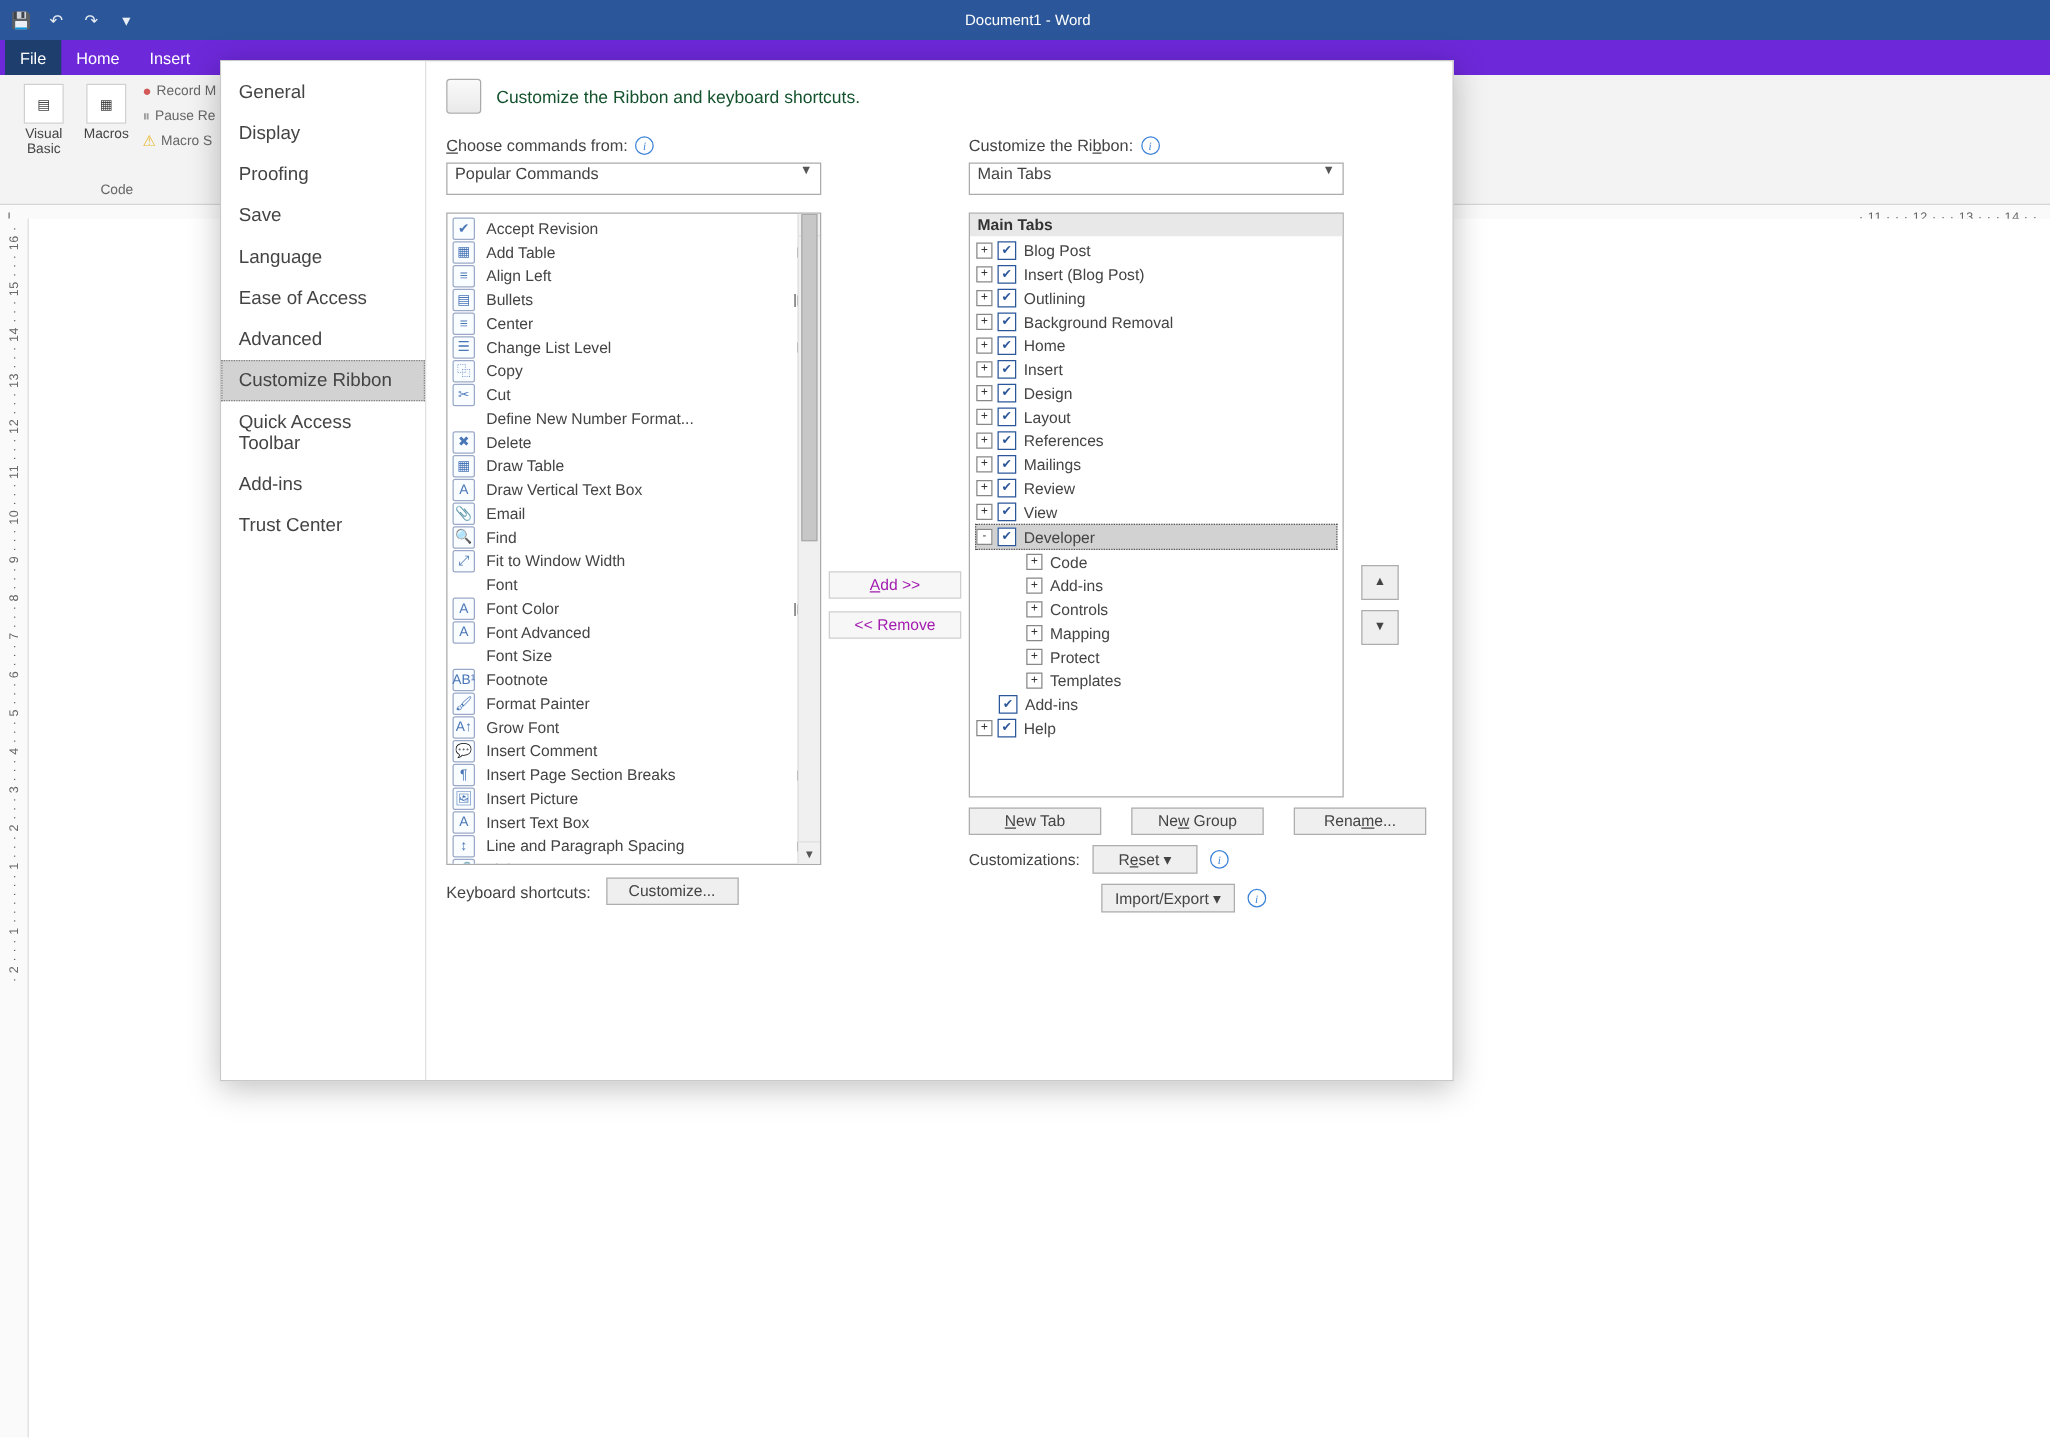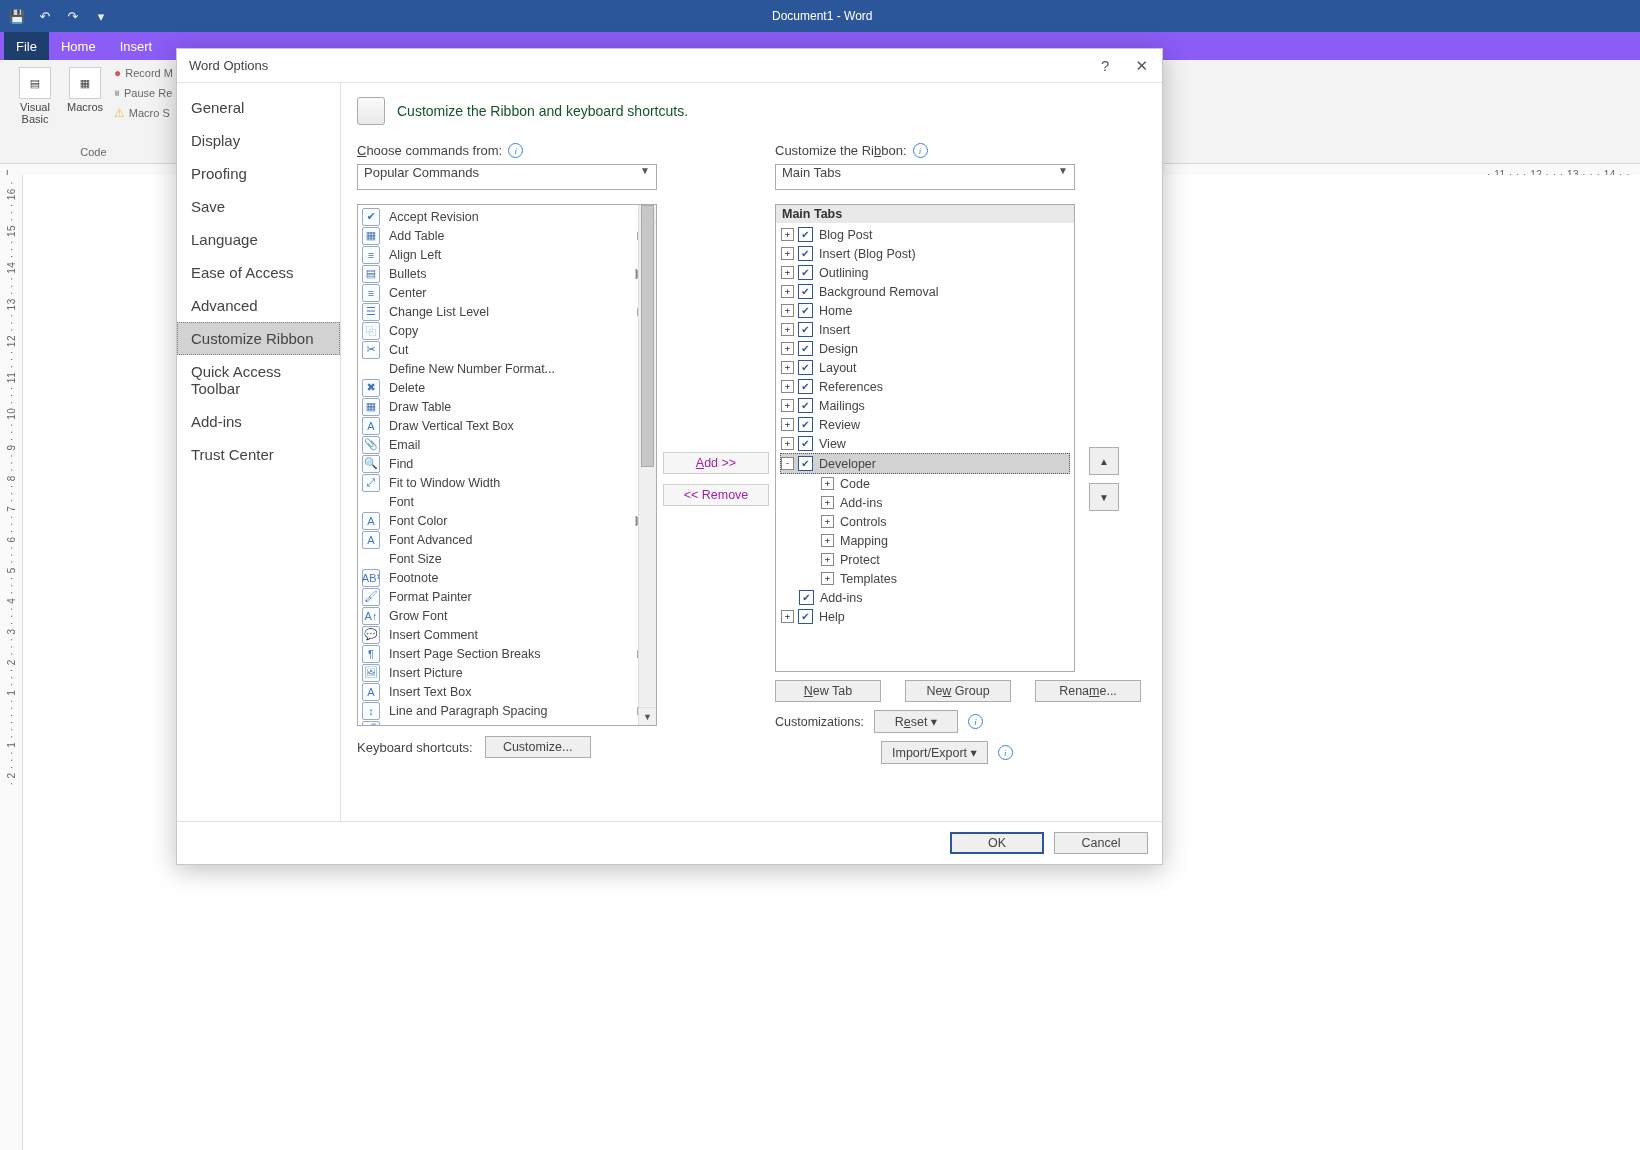--- a/index.html
+++ b/index.html
@@ -30,21 +30,21 @@
     height: 22px;
     display: flex;
     align-items: center;
     justify-content: center;
     font-size: 13px;
     opacity: .9;
   }
   .titletext { margin-left: 660px; }
   
   .tabs {
-    background: #8b5cf6;
+    background: #6d28d9;
     color: #fff;
     height: 28px;
     display: flex;
     align-items: center;
     padding-left: 4px;
     text-align: right;
   }
   .tab {
     padding: 0 12px;
     height: 28px;
@@ -415,27 +415,20 @@
   <span class="ruler-right-seg">· 11 · · · 12 · · · 13 · · · 14 · ·</span>
 </div>
 
 <div class="docarea">
   <div class="vruler">
     <div class="vruler-inner">· 2 · · · 1 · · ·   · · · 1 · · · 2 · · · 3 · · · 4 · · · 5 · · · 6 · · · 7 · · · 8 · · · 9 · · · 10 · · · 11 · · · 12 · · · 13 · · · 14 · · · 15 · · · 16 ·</div>
   </div>
 </div>
 
 <div class="dialog">
-  <div class="dialog-titlebar">
-    <span>Word Options</span>
-    <div class="dialog-title-controls">
-      <span class="dlg-ctl" title="Help">?</span>
-      <span class="dlg-ctl" title="Close">✕</span>
-    </div>
-  </div>
   <div class="dialog-body">
     <div class="nav" id="nav">
         <div class="nav-item">General</div>
         <div class="nav-item">Display</div>
         <div class="nav-item">Proofing</div>
         <div class="nav-item">Save</div>
         <div class="nav-item">Language</div>
         <div class="nav-item">Ease of Access</div>
         <div class="nav-item">Advanced</div>
         <div class="nav-item selected">Customize Ribbon</div>
@@ -729,17 +722,13 @@
           </div>
         </div>
 
         <div class="updown-col">
           <span class="smallbtn" title="Move Up">▲</span>
           <span class="smallbtn" title="Move Down">▼</span>
         </div>
       </div>
     </div>
   </div>
-  <div class="dialog-footer">
-    <span class="btn primary" style="min-width:72px">OK</span>
-    <span class="btn" style="min-width:72px">Cancel</span>
-  </div>
 </div>
 
 </body></html>

